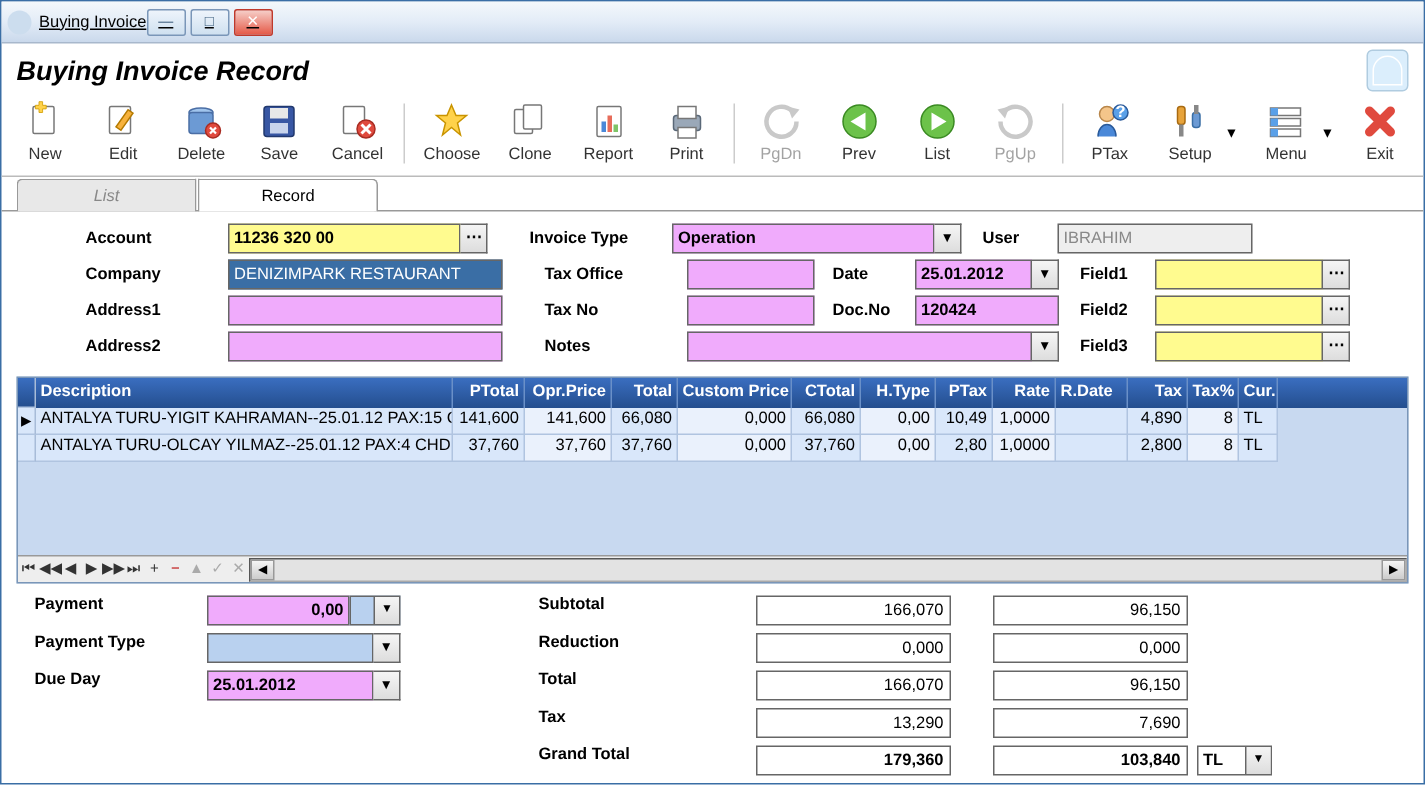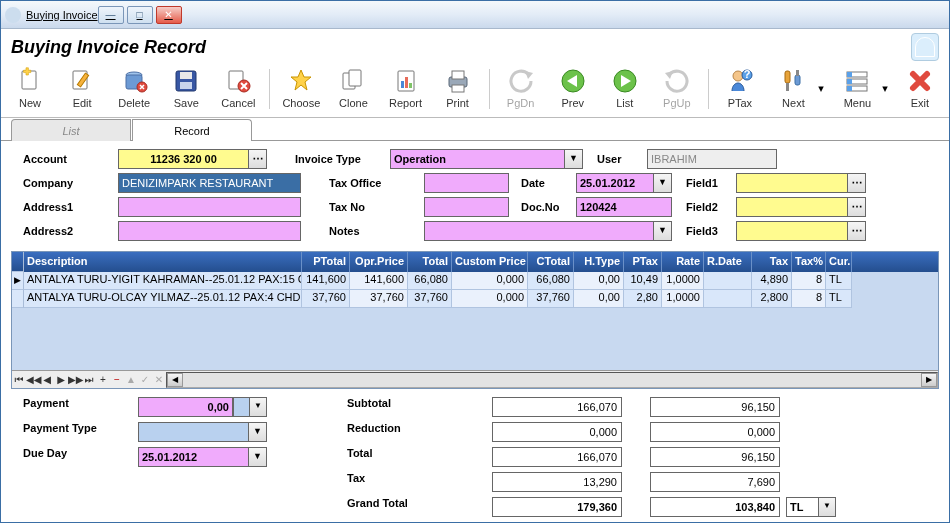--- a/index.html
+++ b/index.html
@@ -26,21 +26,21 @@
 .tsplit .drop { width: 8px; display:flex; align-items:center; justify-content:center; margin-left:1px; }
 
 .tabs { display: flex; border-bottom: 1px solid #999; padding-left: 10px; margin-top: 0; }
 .tab { width: 120px; height: 22px; line-height: 22px; text-align: center; background: #eee; border: 1px solid #999; border-bottom: none; margin-right: 1px; position: relative; top: 1px; cursor:pointer; }
 .tab.active { background: #fff; }
 .tab.inactive { background: #e8e8e8; color:#888; font-style: italic; }
 .tab:first-child { border-top-left-radius: 4px; }
 .tab:last-child { border-top-right-radius: 4px; }
 
 .form { padding: 8px 22px 6px; }
-.form-row { display: flex; align-items: center; margin-bottom: 4px; }
+.form-row { display: flex; align-items: center; margin-bottom: 4px; margin-left: 34px; }
 .lbl { width: 95px; font-weight: bold; }
 .lbl2 { width: 95px; font-weight: bold; }
 .lbl3 { width: 55px; font-weight: bold; }
 .lblf { width: 50px; font-weight: bold; }
 .inp { height: 20px; border: 1px solid #666; padding: 1px 3px; background: #f0abfc; }
 .inp.yel { background: #fffb8f; }
 .inp.sel { background: #3a6ea5; color:#fff; }
 .inp.ro { background:#eee; color:#888; }
 .combo { display:flex; }
 .combo .arrow { width:18px; height:20px; border:1px solid #666; border-left:none; background:linear-gradient(#f5f5f5,#ddd); text-align:center; line-height:17px; font-size:9px; cursor:pointer; }
@@ -205,21 +205,21 @@
     <span class="tbtn-label">PTax</span>
   </div>
   <div class="tsplit">
     <div class="tbtn">
       <svg class="ic" viewBox="0 0 28 28">
           <rect x="6" y="4" width="5" height="12" rx="2" fill="#e7a33a" stroke="#a86a10"></rect>
           <rect x="7" y="16" width="3" height="8" fill="#888"></rect>
           <rect x="16" y="8" width="5" height="10" rx="2" fill="#6c9ad4" stroke="#3a6ea5"></rect>
           <rect x="17" y="3" width="3" height="6" fill="#888"></rect>
         </svg>
-      <span class="tbtn-label">Next</span>
+      <span class="tbtn-label">Setup</span>
     </div>
     <div class="drop">▾</div>
   </div>
   <div class="tsplit">
     <div class="tbtn">
       <svg class="ic" viewBox="0 0 28 28">
           <rect x="4" y="5" width="20" height="5" fill="#fff" stroke="#777"></rect>
           <rect x="4" y="12" width="20" height="5" fill="#fff" stroke="#777"></rect>
           <rect x="4" y="19" width="20" height="5" fill="#fff" stroke="#777"></rect>
           <rect x="4" y="5" width="5" height="5" fill="#5aa0e8"></rect>
@@ -240,21 +240,21 @@
 
 <div class="tabs">
   <div class="tab inactive">List</div>
   <div class="tab active">Record</div>
 </div>
 
 <div class="form">
   <div class="form-row">
     <div class="lbl">Account</div>
     <div class="combo">
-        <input class="inp yel" style="width: 131px; font-weight: bold; text-align: center;" value="11236 320 00">
+        <input class="inp yel" style="width: 155px; font-weight: bold;" value="11236 320 00">
         <div class="arrow dots">⋯</div>
       </div>
     <div class="spacer"></div>
     <div class="lbl2">Invoice Type</div>
     <div class="combo">
         <input class="inp" style="width: 175px; font-weight: bold;" value="Operation">
         <div class="arrow">▼</div>
       </div>
     <div class="spacer2"></div>
     <div class="lblf">User</div>
@@ -401,21 +401,21 @@
         </div>
     </div>
     <div class="totrow">
       <div class="totlbl">Due Day</div>
       <div class="combo">
           <input class="inp" style="width: 111px; font-weight: bold;" value="25.01.2012">
           <div class="arrow">▼</div>
         </div>
     </div>
   </div>
-  <div class="totcol" style="margin-left:44px">
+  <div class="totcol" style="margin-left:56px">
     <div class="totrow">
         <div class="totlbl" style="width:145px">Subtotal</div>
         <input class="totinp" value="166,070" style="">
         <div style="width:28px"></div>
         <input class="totinpn" value="96,150" style="">
       </div>
     <div class="totrow">
         <div class="totlbl" style="width:145px">Reduction</div>
         <input class="totinp" value="0,000" style="">
         <div style="width:28px"></div>

